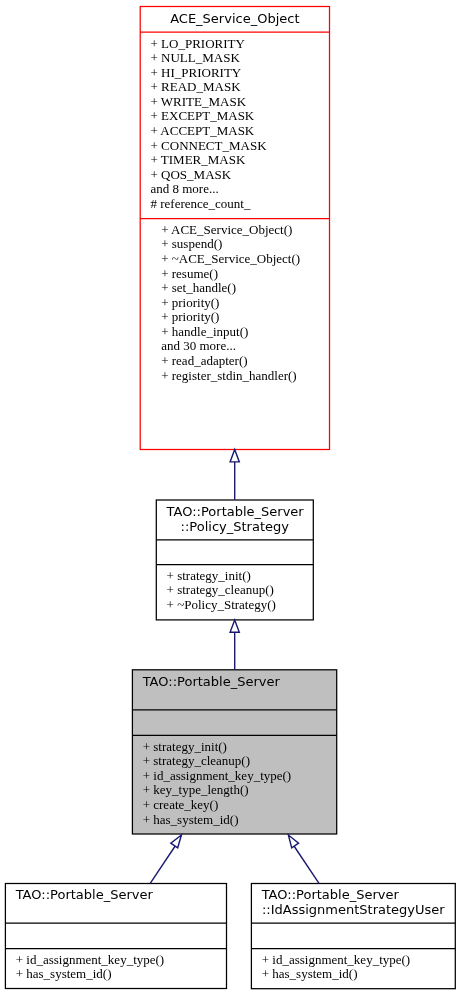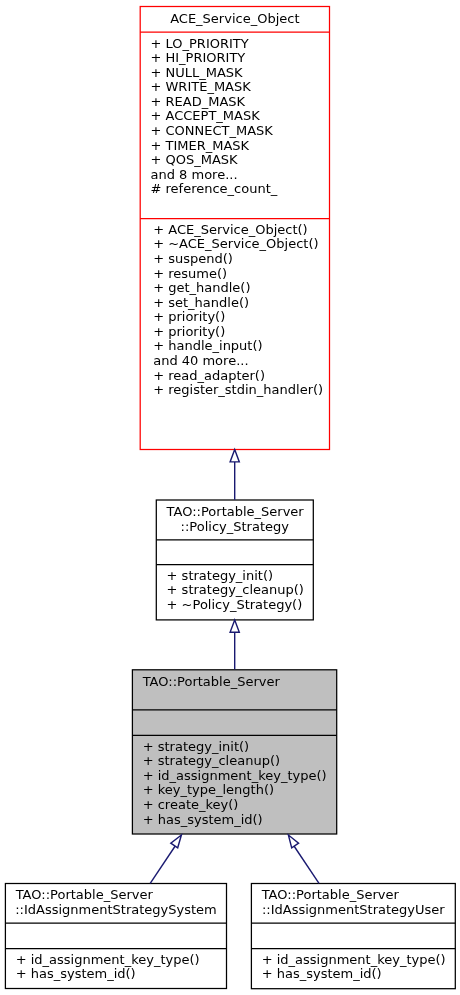--- a/index.html
+++ b/index.html
@@ -8,21 +8,21 @@
        font-family:"DejaVu Sans",sans-serif;font-size:13px;color:#000000;
        -webkit-font-smoothing:antialiased;}
   #graph{position:relative;width:460px;height:995px;background:#ffffff;}
   svg.frames,svg.edges{position:absolute;left:0;top:0;width:460px;height:995px;overflow:visible;}
   .node{position:absolute;box-sizing:border-box;background:transparent;}
   .sec{position:absolute;box-sizing:border-box;left:0;right:0;overflow:hidden;}
   .title{text-align:center;}
   .tline,.mline{white-space:pre;line-height:14.57px;height:14.57px;will-change:opacity;}
   .title .tline{text-align:left;}
   .title .tline.last{text-align:center;}
-  .members{text-align:left;}
+  .members{text-align:left;font-family:Liberation Serif, serif;}
 </style>
 </head>
 <body>
 
 <div id="graph">
     <svg class="frames" viewBox="0 0 460 995">
       <rect x="140.2" y="6.5" width="189.3" height="443" fill="#ffffff" stroke="#ff0000" stroke-width="1.25" shape-rendering="geometricPrecision"></rect>
       <line x1="140.2" y1="32.2" x2="329.5" y2="32.2" stroke="#ff0000" stroke-width="1.25"></line>
       <line x1="140.2" y1="218.5" x2="329.5" y2="218.5" stroke="#ff0000" stroke-width="1.25"></line>
       <rect x="156.3" y="500" width="157" height="119.89999999999998" fill="#ffffff" stroke="#000000" stroke-width="1.25" shape-rendering="geometricPrecision"></rect>
@@ -37,42 +37,42 @@
       <rect x="251.4" y="883.5" width="203.9" height="105.20000000000005" fill="#ffffff" stroke="#000000" stroke-width="1.25" shape-rendering="geometricPrecision"></rect>
       <line x1="251.4" y1="923.2" x2="455.3" y2="923.2" stroke="#000000" stroke-width="1.25"></line>
       <line x1="251.4" y1="948.7" x2="455.3" y2="948.7" stroke="#000000" stroke-width="1.25"></line>
     </svg>
     <div class="node" style="left: 140.2px; top: 6.5px; width: 189.3px; height: 443px;">
       <div class="sec title" style="top: 0px; height: 25.7px; padding-top: 5.1px; padding-left: 0px;">
         <div class="tline last">ACE_Service_Object</div>
       </div>
       <div class="sec members attrs" style="top: 25.7px; height: 186.3px; padding-top: 4.4px; padding-left: 10.3px;">
         <div class="mline">+ LO_PRIORITY</div>
+        <div class="mline">+ NULL_MASK</div>
         <div class="mline">+ HI_PRIORITY</div>
-        <div class="mline">+ NULL_MASK</div>
+        <div class="mline">+ READ_MASK</div>
         <div class="mline">+ WRITE_MASK</div>
-        <div class="mline">+ READ_MASK</div>
+        <div class="mline">+ EXCEPT_MASK</div>
         <div class="mline">+ ACCEPT_MASK</div>
         <div class="mline">+ CONNECT_MASK</div>
         <div class="mline">+ TIMER_MASK</div>
         <div class="mline">+ QOS_MASK</div>
         <div class="mline">and 8 more...</div>
         <div class="mline"># reference_count_</div>
       </div>
-      <div class="sec members ops" style="top: 212px; height: 231px; padding-top: 4.4px; padding-left: 13px;">
+      <div class="sec members ops" style="top: 212px; height: 231px; padding-top: 4.4px; padding-left: 21px;">
         <div class="mline">+ ACE_Service_Object()</div>
+        <div class="mline">+ suspend()</div>
         <div class="mline">+ ~ACE_Service_Object()</div>
-        <div class="mline">+ suspend()</div>
         <div class="mline">+ resume()</div>
-        <div class="mline">+ get_handle()</div>
         <div class="mline">+ set_handle()</div>
         <div class="mline">+ priority()</div>
         <div class="mline">+ priority()</div>
         <div class="mline">+ handle_input()</div>
-        <div class="mline">and 40 more...</div>
+        <div class="mline">and 30 more...</div>
         <div class="mline">+ read_adapter()</div>
         <div class="mline">+ register_stdin_handler()</div>
       </div>
     </div>
     <div class="node" style="left: 156.3px; top: 500px; width: 157px; height: 119.9px;">
       <div class="sec title" style="top: 0px; height: 39.9px; padding-top: 5.1px; padding-left: 0px;">
         <div class="tline" style="padding-left: 10.3px;">TAO::Portable_Server</div>
         <div class="tline last">::Policy_Strategy</div>
       </div>
       <div class="sec members attrs" style="top: 39.9px; height: 24.6px; padding-top: 4.4px; padding-left: 10.3px;"></div>
@@ -92,21 +92,20 @@
         <div class="mline">+ strategy_cleanup()</div>
         <div class="mline">+ id_assignment_key_type()</div>
         <div class="mline">+ key_type_length()</div>
         <div class="mline">+ create_key()</div>
         <div class="mline">+ has_system_id()</div>
       </div>
     </div>
     <div class="node" style="left: 5.4px; top: 883.2px; width: 221.1px; height: 105px;">
       <div class="sec title" style="top: 0px; height: 39.7px; padding-top: 5.1px; padding-left: 0px;">
         <div class="tline" style="padding-left: 10.3px;">TAO::Portable_Server</div>
-        <div class="tline last">::IdAssignmentStrategySystem</div>
       </div>
       <div class="sec members attrs" style="top: 39.7px; height: 25.5px; padding-top: 4.4px; padding-left: 10.3px;"></div>
       <div class="sec members ops" style="top: 65.2px; height: 39.8px; padding-top: 4.4px; padding-left: 10.3px;">
         <div class="mline">+ id_assignment_key_type()</div>
         <div class="mline">+ has_system_id()</div>
       </div>
     </div>
     <div class="node" style="left: 251.4px; top: 883.2px; width: 203.9px; height: 105.2px;">
       <div class="sec title" style="top: 0px; height: 39.7px; padding-top: 5.1px; padding-left: 0px;">
         <div class="tline" style="padding-left: 10.3px;">TAO::Portable_Server</div>

